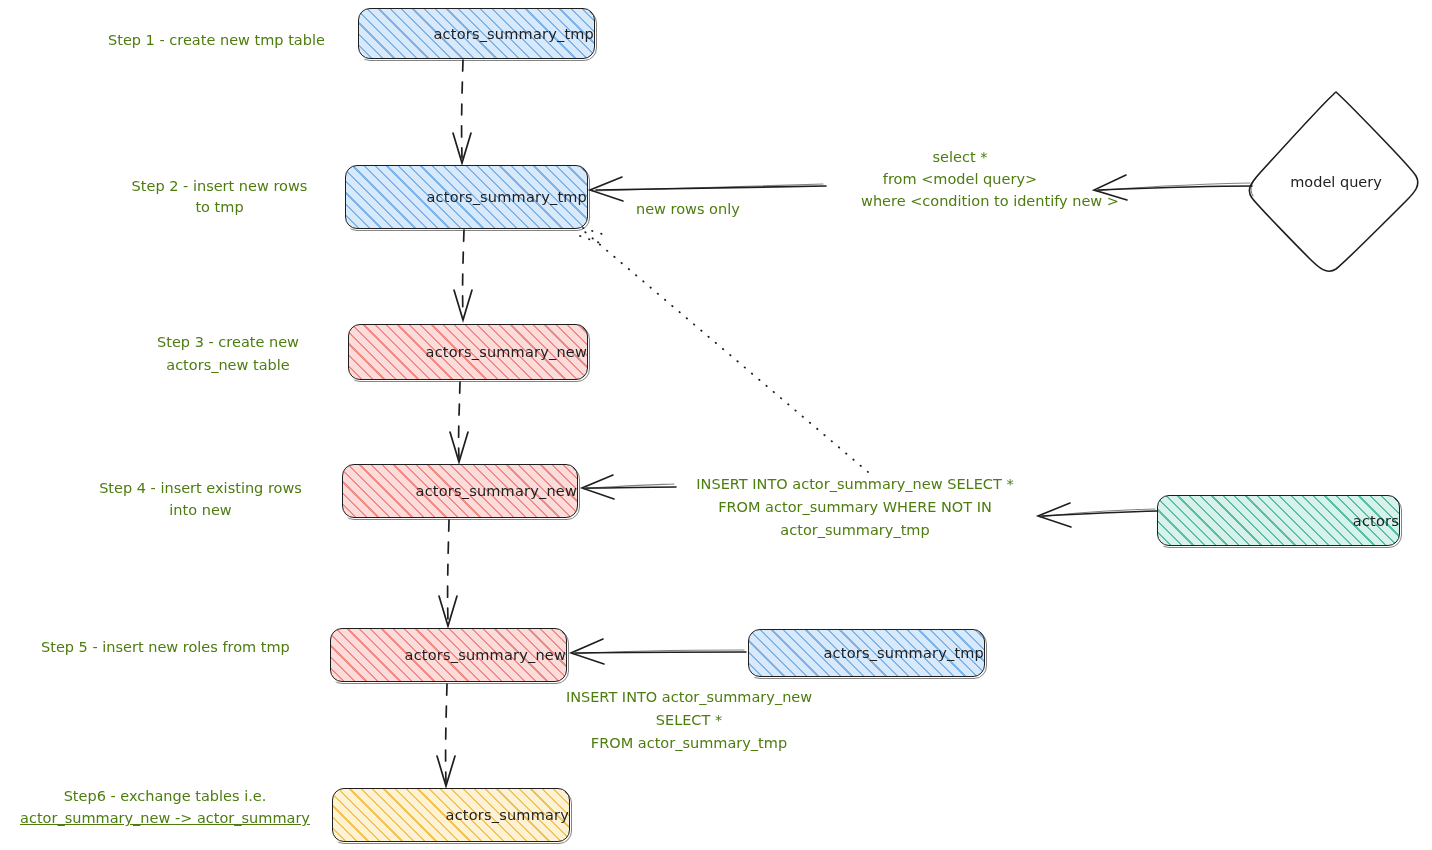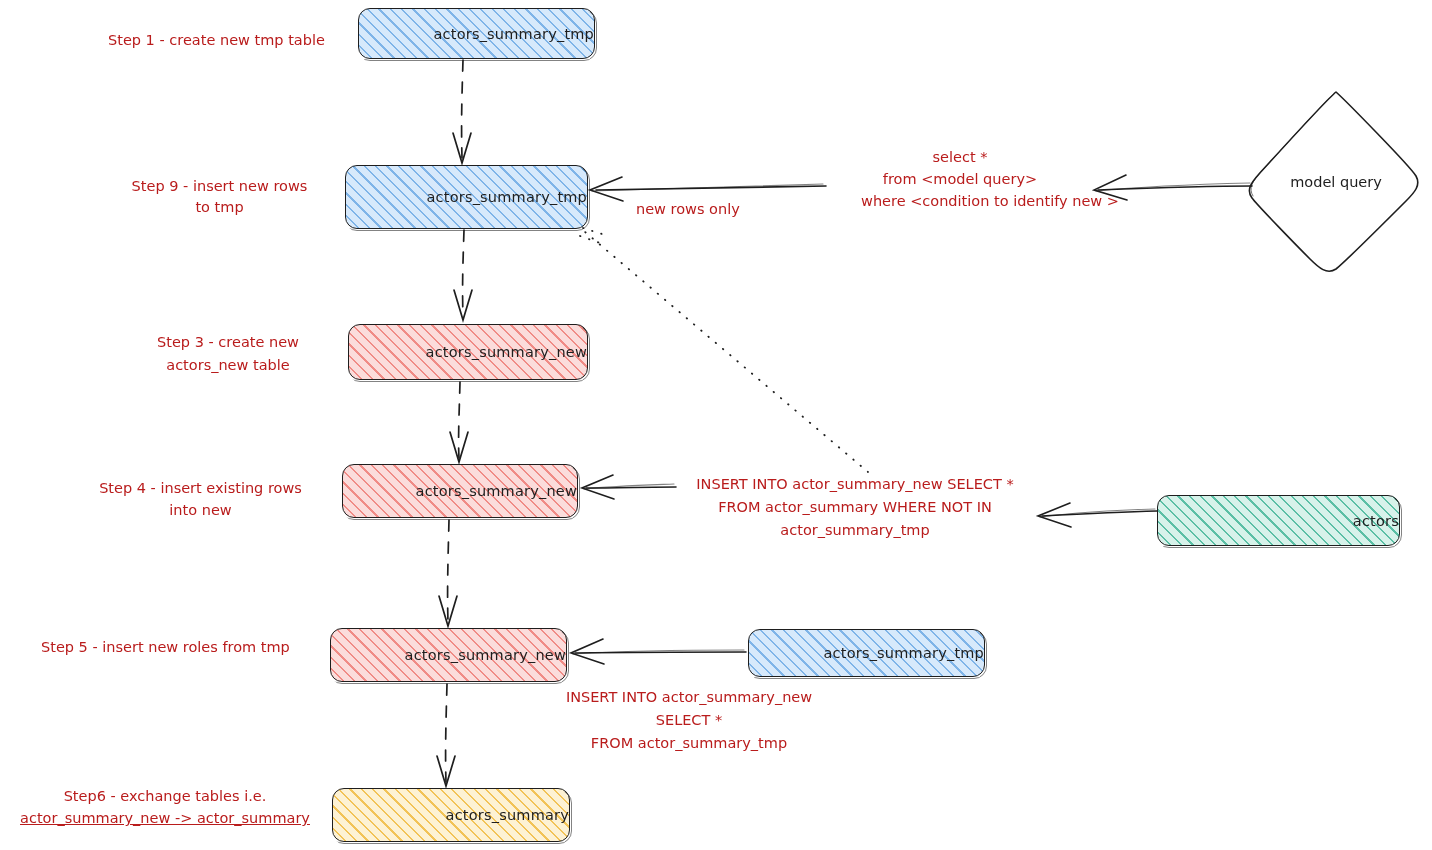--- a/index.html
+++ b/index.html
@@ -26,21 +26,21 @@
 
   
   .node::after{content:"";position:absolute;left:-2px;top:1px;right:-3px;bottom:-3px;
     border-radius:13px;border:1.3px solid rgba(30,30,30,.55);
     clip-path:polygon(100% 0,100% 100%,0 100%,0 96%,97% 96%,97% 0);pointer-events:none;}
 
   .diamond{position:absolute;box-sizing:border-box;}
   .diamond .dlbl{position:absolute;left:0;right:0;top:50%;transform:translateY(-50%);
     text-align:center;font-size:14.5px;color:#1e1e1e;}
 
-  .txt{position:absolute;font-size:14.5px;line-height:21px;color:#b91c1c;white-space:pre;}
+  .txt{position:absolute;font-size:14.5px;line-height:21px;color:#4d7c0f;white-space:pre;}
   .txt.center{text-align:center;}
   .mono-ish{font-size:14.5px;}
 </style>
 </head>
 <body>
 
 <div id="canvas">
 
   <svg class="layer" viewBox="0 0 1432 850">
     <defs>
@@ -146,21 +146,21 @@
   <div class="node hatch-blue" style="left:748px;top:629px;width:237px;height:48px;">
     <span class="lbl">actors_summary_tmp</span>
   </div>
 
   <div class="diamond" style="left:1252px;top:92px;width:168px;height:180px;">
     <span class="dlbl">model query</span>
   </div>
 
   <div class="txt" style="left:108px;top:30px;">Step 1 - create new tmp table</div>
 
-  <div class="txt center" style="left:112px;top:176px;width:215px;">Step 9 - insert new rows</div>
+  <div class="txt center" style="left:112px;top:176px;width:215px;">Step 2 - insert new rows</div>
   <div class="txt center" style="left:112px;top:197px;width:215px;">to tmp</div>
 
   <div class="txt center" style="left:128px;top:332px;width:200px;">Step 3 - create new</div>
   <div class="txt center" style="left:128px;top:355px;width:200px;">actors_new table</div>
 
   <div class="txt center" style="left:78px;top:478px;width:245px;">Step 4 - insert existing rows</div>
   <div class="txt center" style="left:78px;top:500px;width:245px;">into new</div>
 
   <div class="txt" style="left:41px;top:637px;">Step 5 - insert new roles from tmp</div>
 

